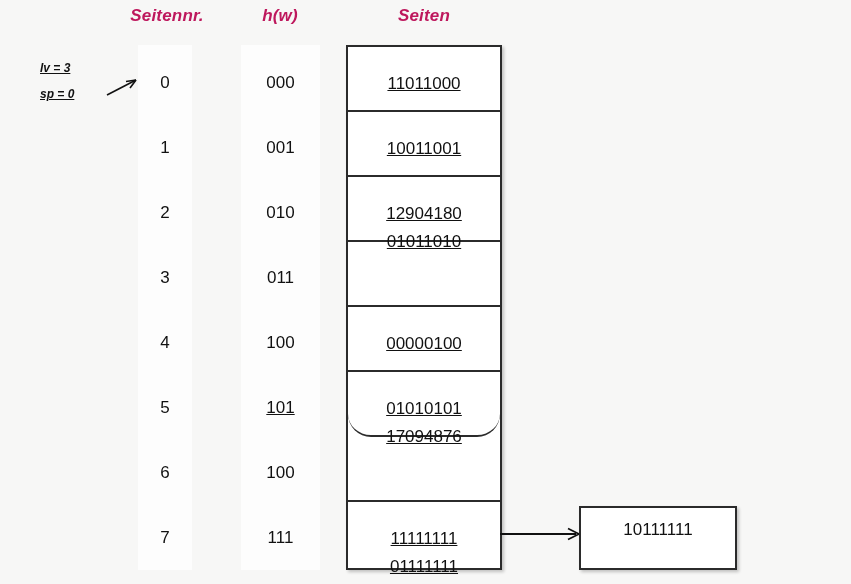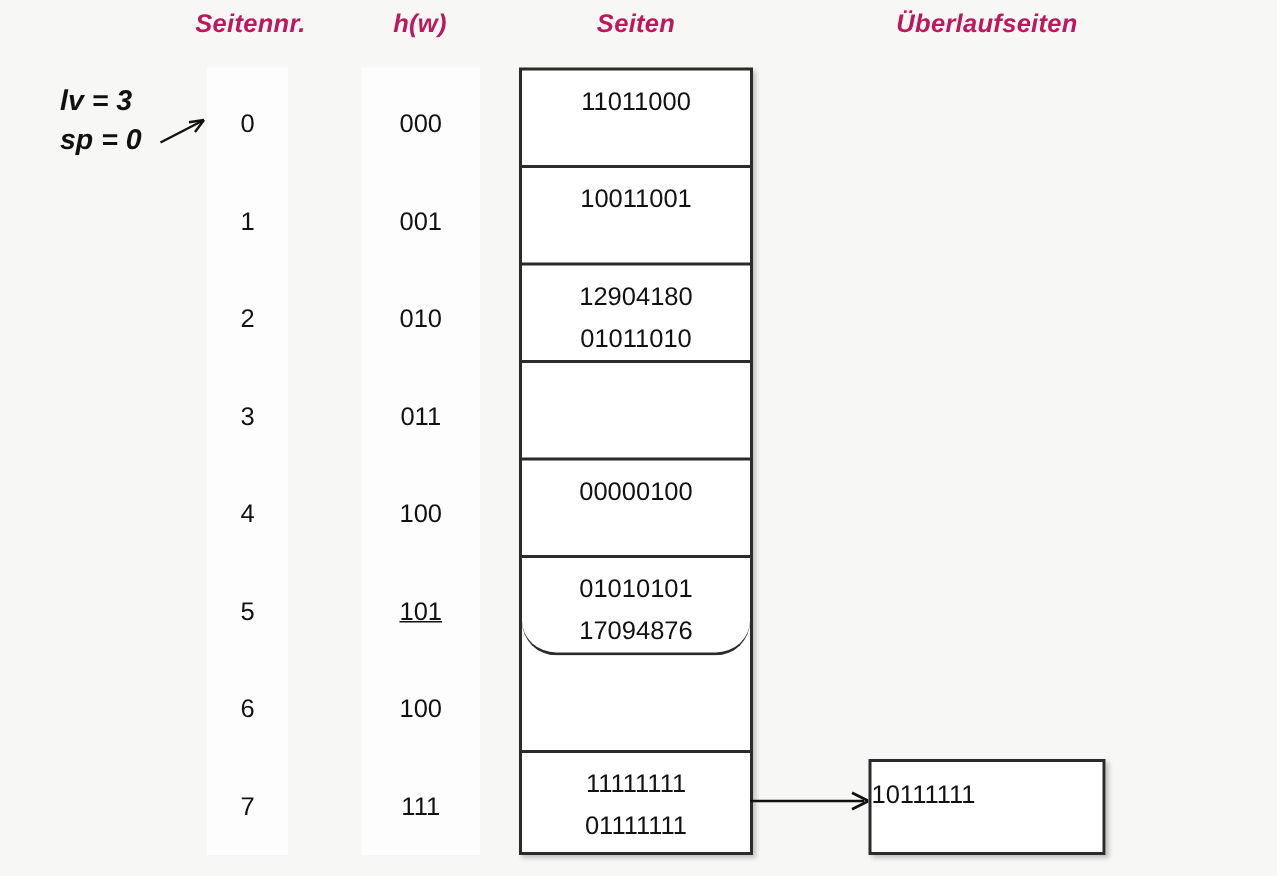--- a/index.html
+++ b/index.html
@@ -32,23 +32,24 @@
     color: #be185d;
   }
 
   
   #params {
     position: absolute;
     left: 40px;
     top: 55px;
     font-style: italic;
     font-weight: 600;
-    font-size: 19px;
+    font-size: 12px;
     line-height: 26px;
     white-space: nowrap;
+    text-decoration: underline;
   }
   #params div { text-align: left; }
 
   #param-arrow {
     position: absolute;
     left: 106px;
     top: 76px;
     width: 34px;
     height: 22px;
   }
@@ -87,42 +88,43 @@
     box-shadow: 2px 2px 3px rgba(0,0,0,0.22);
   }
   .page-row {
     position: absolute;
     left: 0;
     width: 152px;
     height: 65px;
     border-bottom: 2px solid #2b2b2b;
     box-sizing: border-box;
     text-align: center;
-    padding-top: 7px;
+    padding-top: 23px;
+    text-decoration: underline;
   }
   .page-row.last { border-bottom: none; }
   .page-row .line {
     font-size: 17px;
     font-weight: 500;
     line-height: 28px;
     white-space: nowrap;
   }
 
   
   #overflow-box {
     position: absolute;
     left: 579px;
     top: 506px;
     width: 158px;
     height: 64px;
     border: 2px solid #2b2b2b;
     background: #ffffff;
     box-sizing: border-box;
     box-shadow: 2px 2px 3px rgba(0,0,0,0.22);
-    text-align: left;
+    text-align: center;
     padding-top: 9px;
   }
   #overflow-box .line {
     font-size: 17px;
     font-weight: 500;
     line-height: 26px;
     white-space: nowrap;
   }
 
   
@@ -138,21 +140,20 @@
 <body>
 
 <div id="stage">
 
   <div class="col-header" style="left:107px; top:6px; width:120px;">Seitennr.</div>
 
   <div class="col-header" style="left:230px; top:6px; width:100px;">h(w)</div>
 
   <div class="col-header" style="left:364px; top:6px; width:120px;">Seiten</div>
 
-  <div class="col-header" style="left:563px; top:6px; width:190px;">Überlaufseiten</div>
 
   <div id="params">
     <div>lv = 3</div>
     <div>sp = 0</div>
   </div>
 
   <svg id="param-arrow" viewBox="0 0 34 22">
     <line x1="1" y1="19" x2="30" y2="4" stroke="#111111" stroke-width="1.6"></line>
     <path d="M30 4 L20 5.5 M30 4 L24 12" stroke="#111111" stroke-width="1.6" fill="none"></path>
   </svg>

